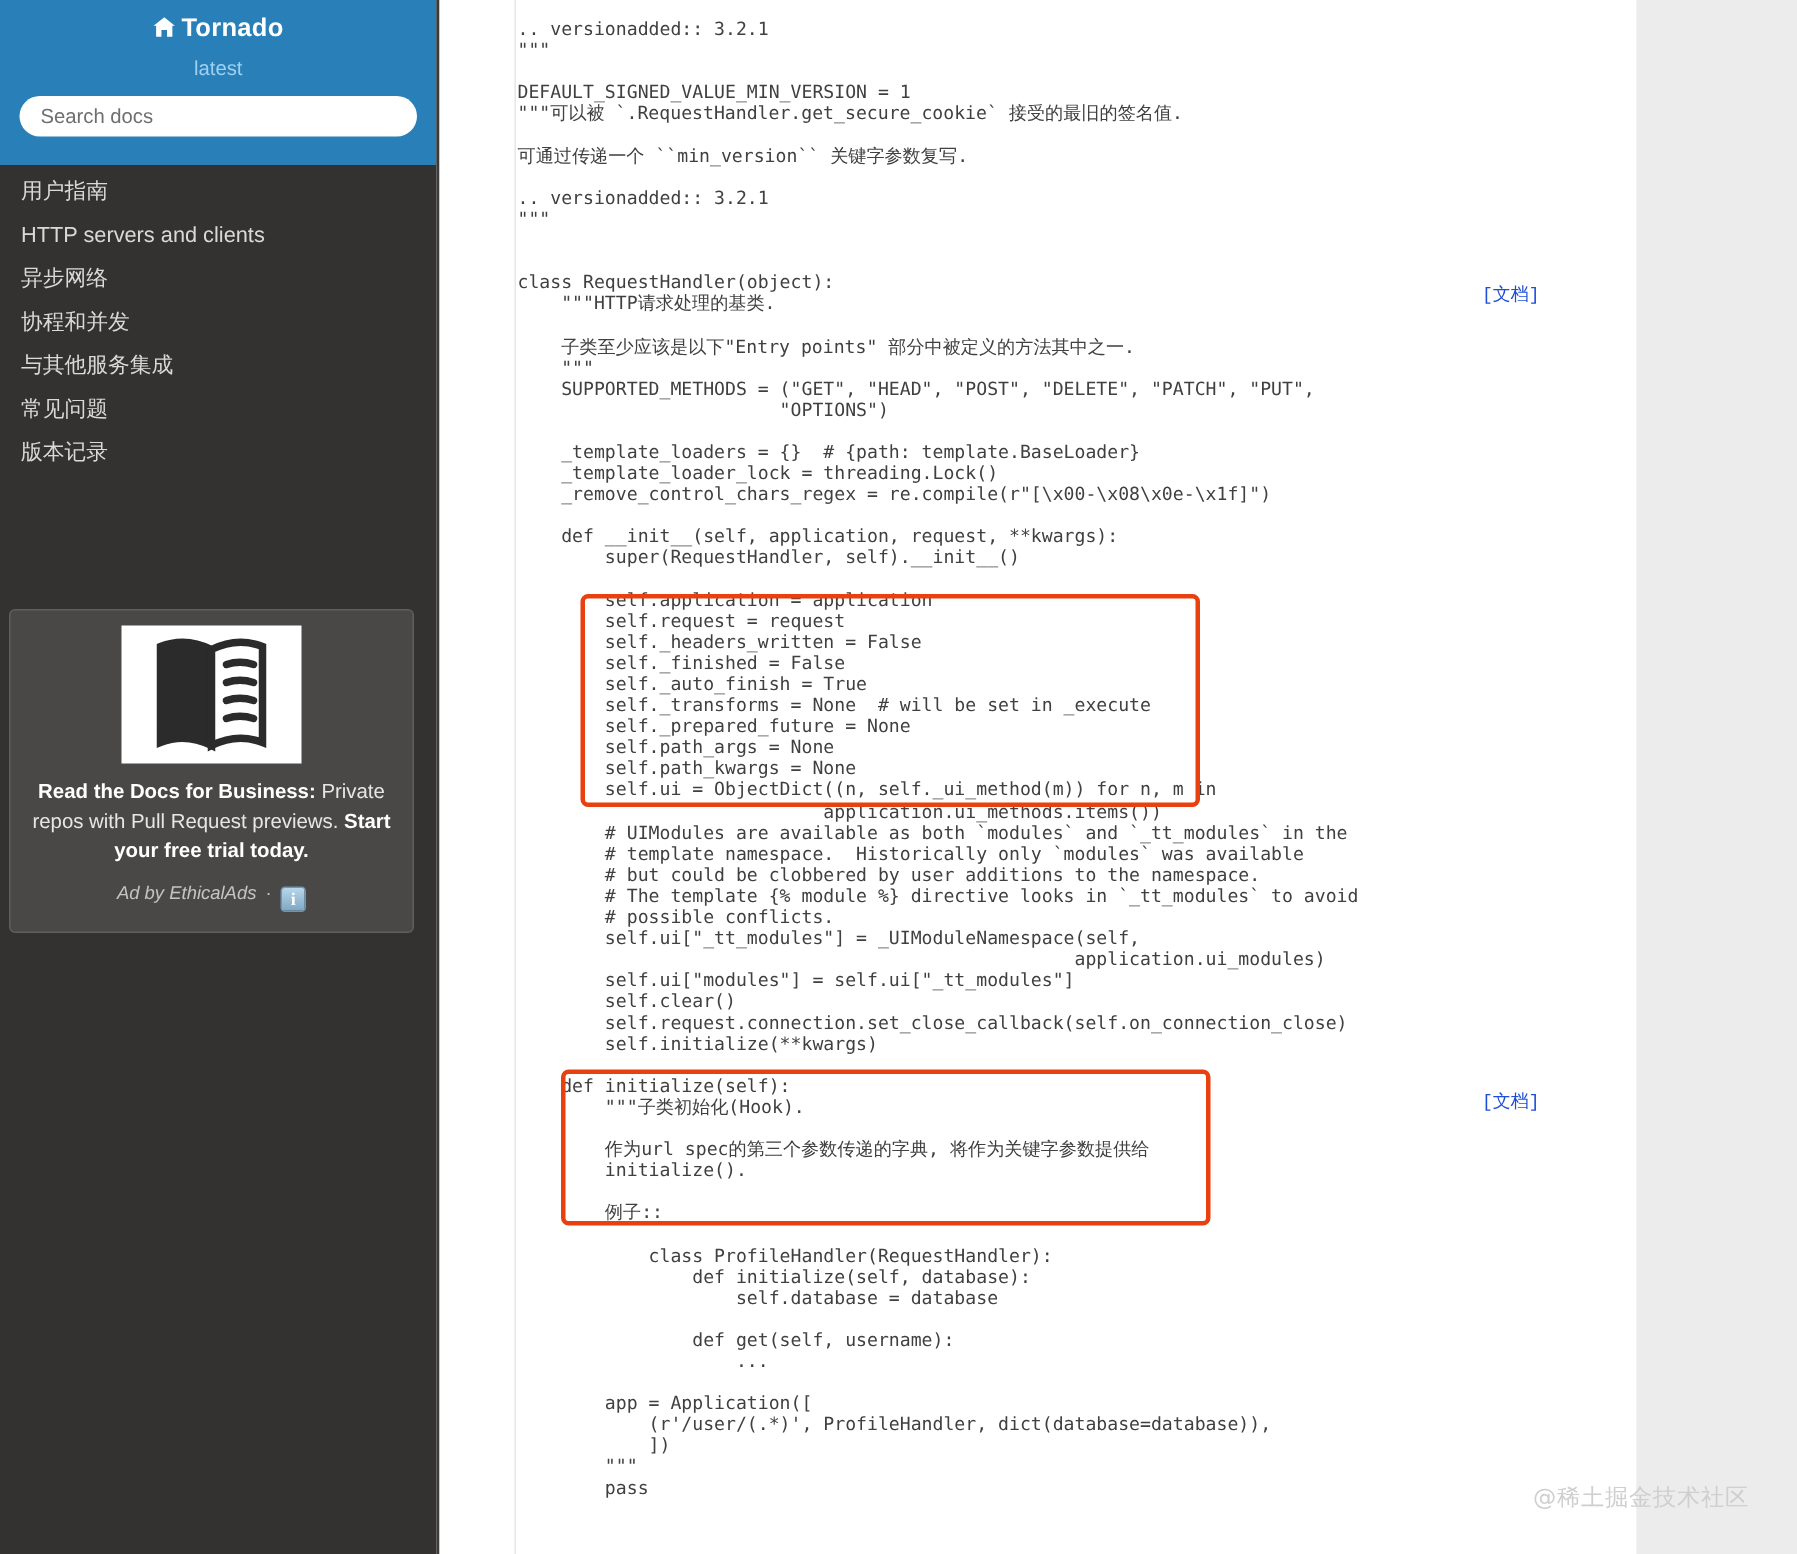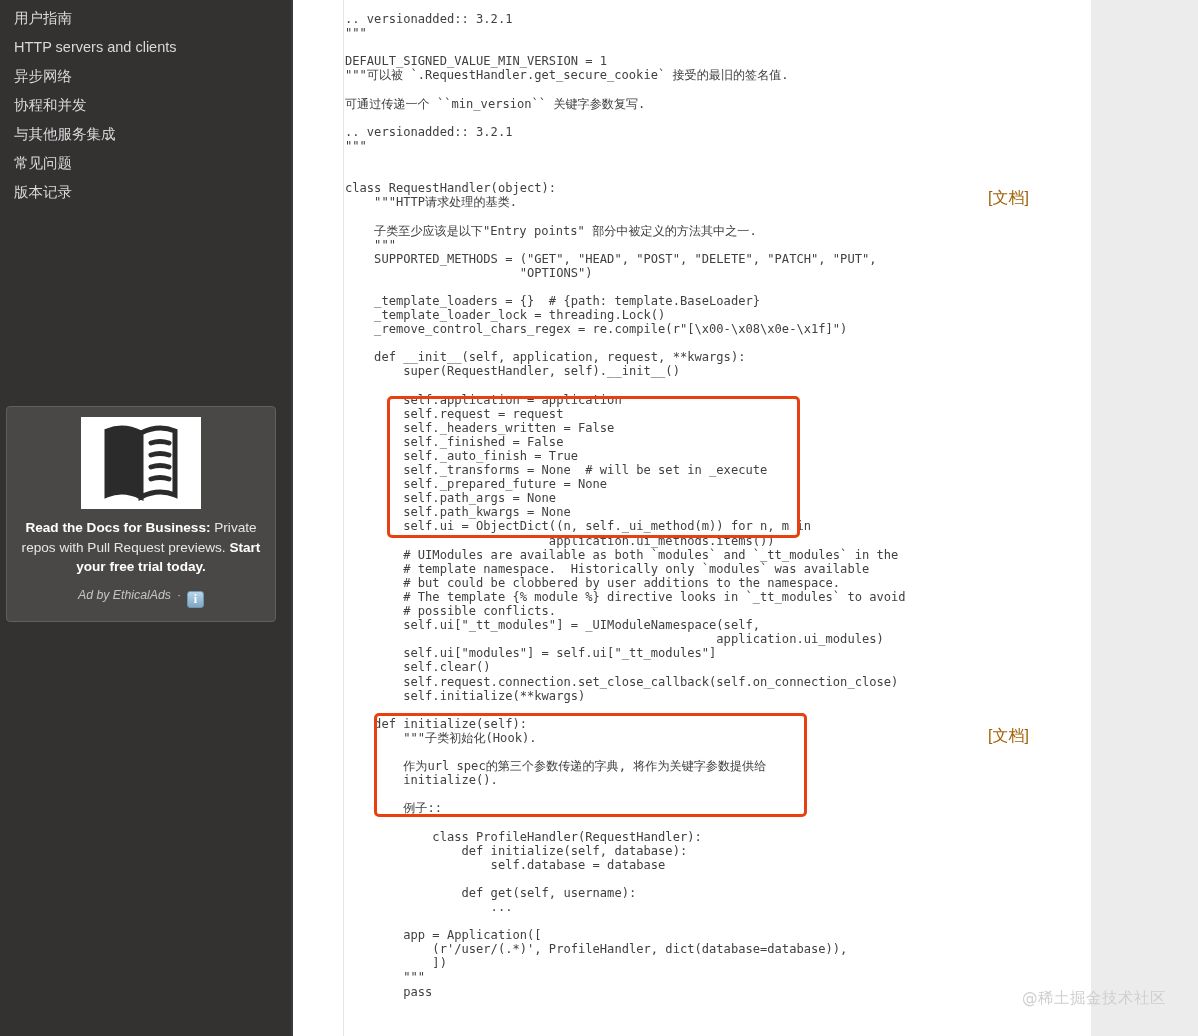--- a/index.html
+++ b/index.html
@@ -169,23 +169,23 @@
     font-size: 12.1px;
     line-height: 14.1px;
     color: #404040;
     white-space: pre;
     letter-spacing: 0px;
   }
 
   
   .doclink {
     position: absolute;
-    color: #a16207;
-    font-family: Liberation Sans, sans-serif;
-    font-size: 16px;
+    color: #1d4ed8;
+    font-family: Liberation Mono, monospace;
+    font-size: 12px;
     text-decoration: none;
     cursor: pointer;
     white-space: nowrap;
   }
   #doclink-1 { left: 988px; top: 188px; }
   #doclink-2 { left: 988px; top: 726px; }
 
   
   .redbox {
     position: absolute;
@@ -207,20 +207,36 @@
     letter-spacing: .5px;
   }
 </style>
 </head>
 <body>
 
 <div id="page">
 
   <nav id="sidebar">
 
+    <div id="sidebar-header">
+
+      <div id="brand">
+        <span class="home-ico">
+          <svg width="15" height="14" viewBox="0 0 16 15" aria-hidden="true">
+            <path d="M8 0.6 L0.4 6.6 L2.2 6.6 L2.2 14.4 L6.0 14.4 L6.0 9.6 L10.0 9.6 L10.0 14.4 L13.8 14.4 L13.8 6.6 L15.6 6.6 Z" fill="#ffffff"></path>
+          </svg>
+        </span><span>Tornado</span>
+      </div>
+
+      <div id="version">latest</div>
+
+      <div id="search-wrap">
+        <input id="search-input" type="text" placeholder="Search docs" style="">
+      </div>
+    </div>
 
     <div id="nav">
       <a class="nav-item">用户指南</a>
       <a class="nav-item">HTTP servers and clients</a>
       <a class="nav-item">异步网络</a>
       <a class="nav-item">协程和并发</a>
       <a class="nav-item">与其他服务集成</a>
       <a class="nav-item">常见问题</a>
       <a class="nav-item">版本记录</a>
     </div>

